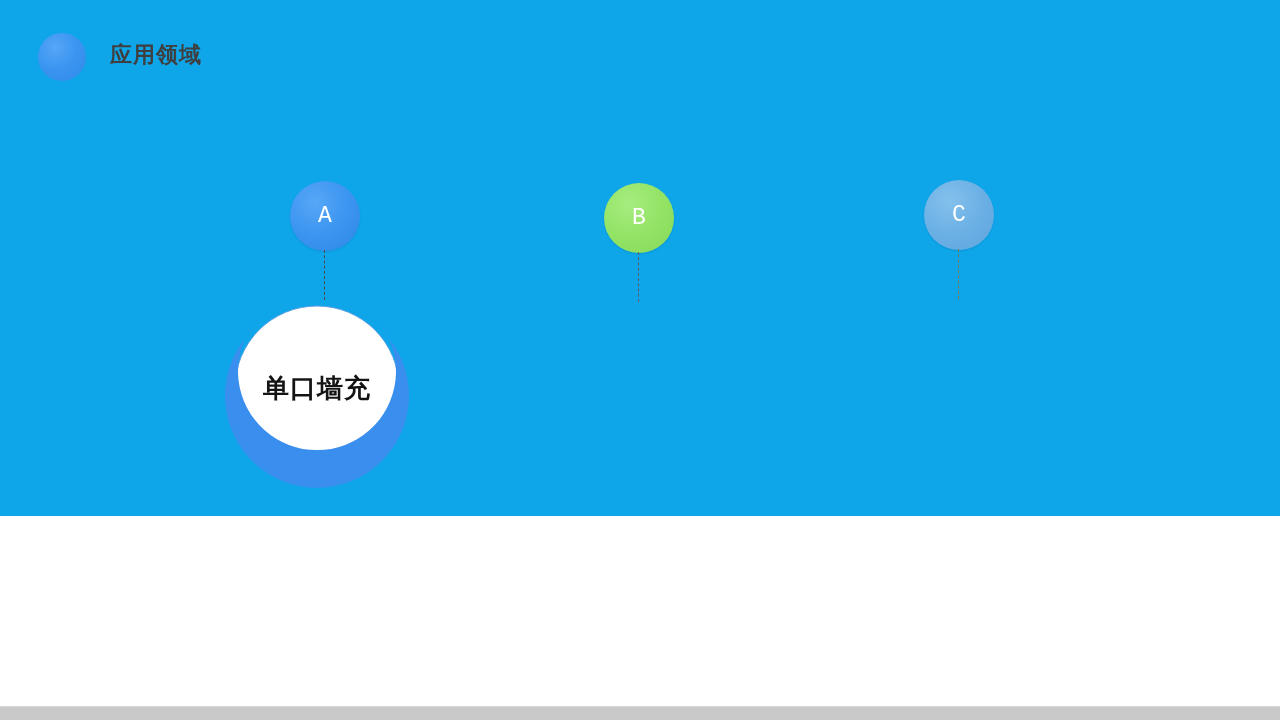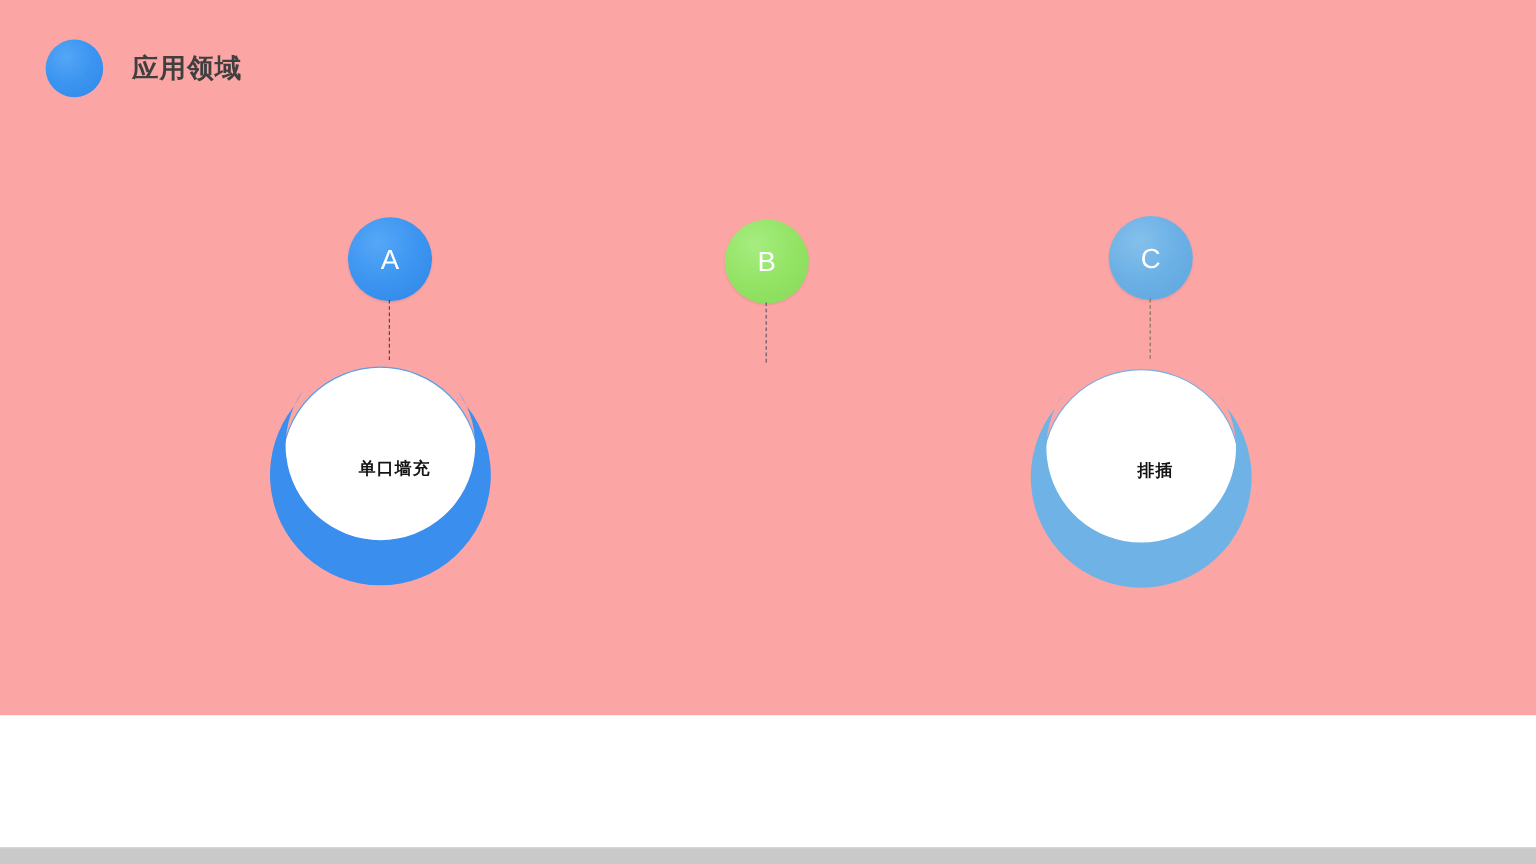--- a/index.html
+++ b/index.html
@@ -13,22 +13,23 @@
     overflow: hidden;
     font-family: "Liberation Sans", "DejaVu Sans", sans-serif;
     position: relative;
   }
 
   .slide {
     position: absolute;
     left: 0;
     top: 0;
     width: 1280px;
-    height: 596px;
-    background: #fca5a5;
+    height: 516px;
+    background: #0ea5e9;
+    font-family: Liberation Mono, monospace;
   }
 
   
   .header {
     position: absolute;
     left: 38px;
     top: 33px;
     display: flex;
     align-items: center;
   }
@@ -108,28 +109,28 @@
     position: absolute;
     left: 0;
     top: 0;
     width: 210px;
     height: 200px;
     overflow: visible;
   }
 
   .ring-label {
     position: absolute;
-    left: 12px;
+    left: 0;
     top: 0;
     width: 210px;
     height: 200px;
     display: flex;
     align-items: center;
     justify-content: center;
-    font-size: 14px;
+    font-size: 26px;
     font-weight: bold;
     color: #141414;
     letter-spacing: 1px;
     line-height: 1;
     pointer-events: none;
   }
 
   
   .bottom-bar {
     position: absolute;
@@ -170,23 +171,16 @@
       <span>B</span>
     </div>
     <div class="connector"></div>
   </div>
 
   <div class="group" id="group-c">
     <div class="letter-badge badge-c">
       <span>C</span>
     </div>
     <div class="connector"></div>
-    <div class="ring-wrap">
-      <svg class="ring-svg" viewBox="0 0 210 200">
-        <circle cx="105" cy="98" r="82" fill="#ffffff" stroke="#79aede" stroke-width="1"></circle>
-        <path d="M 40.5 35.5 L 33.0 48.5 A 92 92 0 1 0 177.0 48.5 L 169.5 35.5 A 79 79 0 1 1 40.5 35.5 Z" fill="#6fb3e6"></path>
-      </svg>
-      <div class="ring-label">排插</div>
-    </div>
   </div>
 
   <div class="bottom-bar"></div>
 </div>
 
 </body></html>

